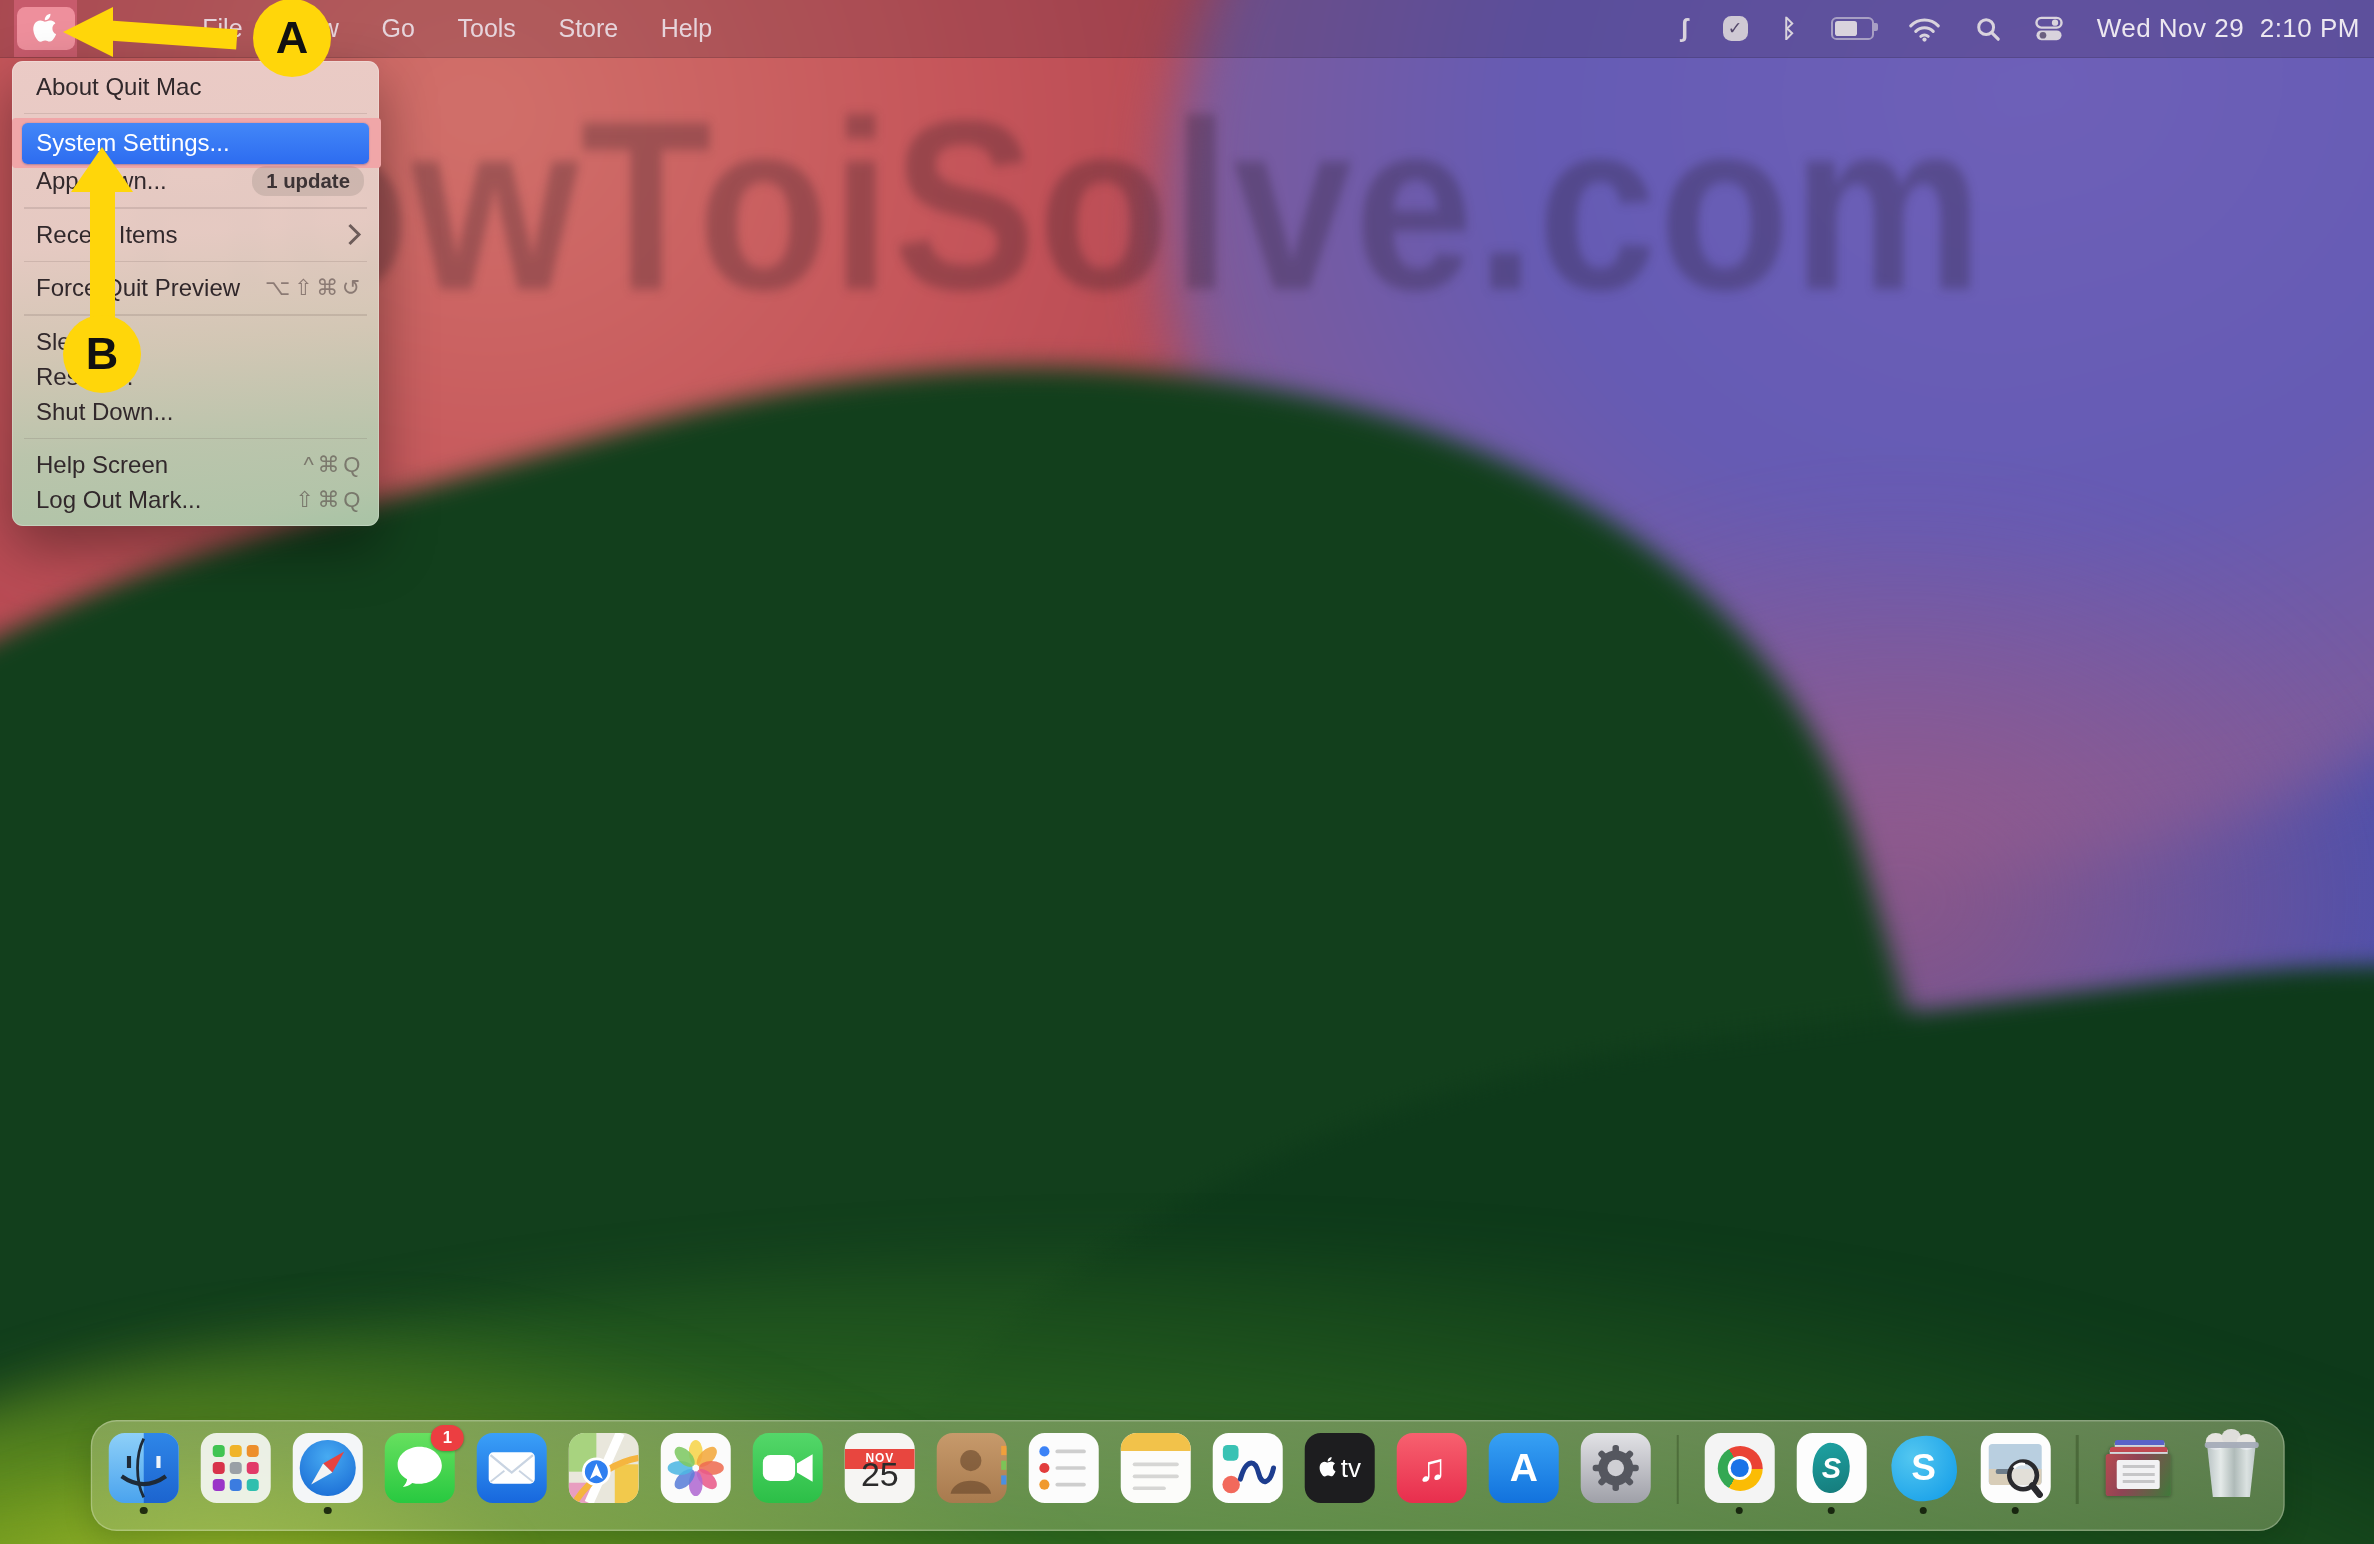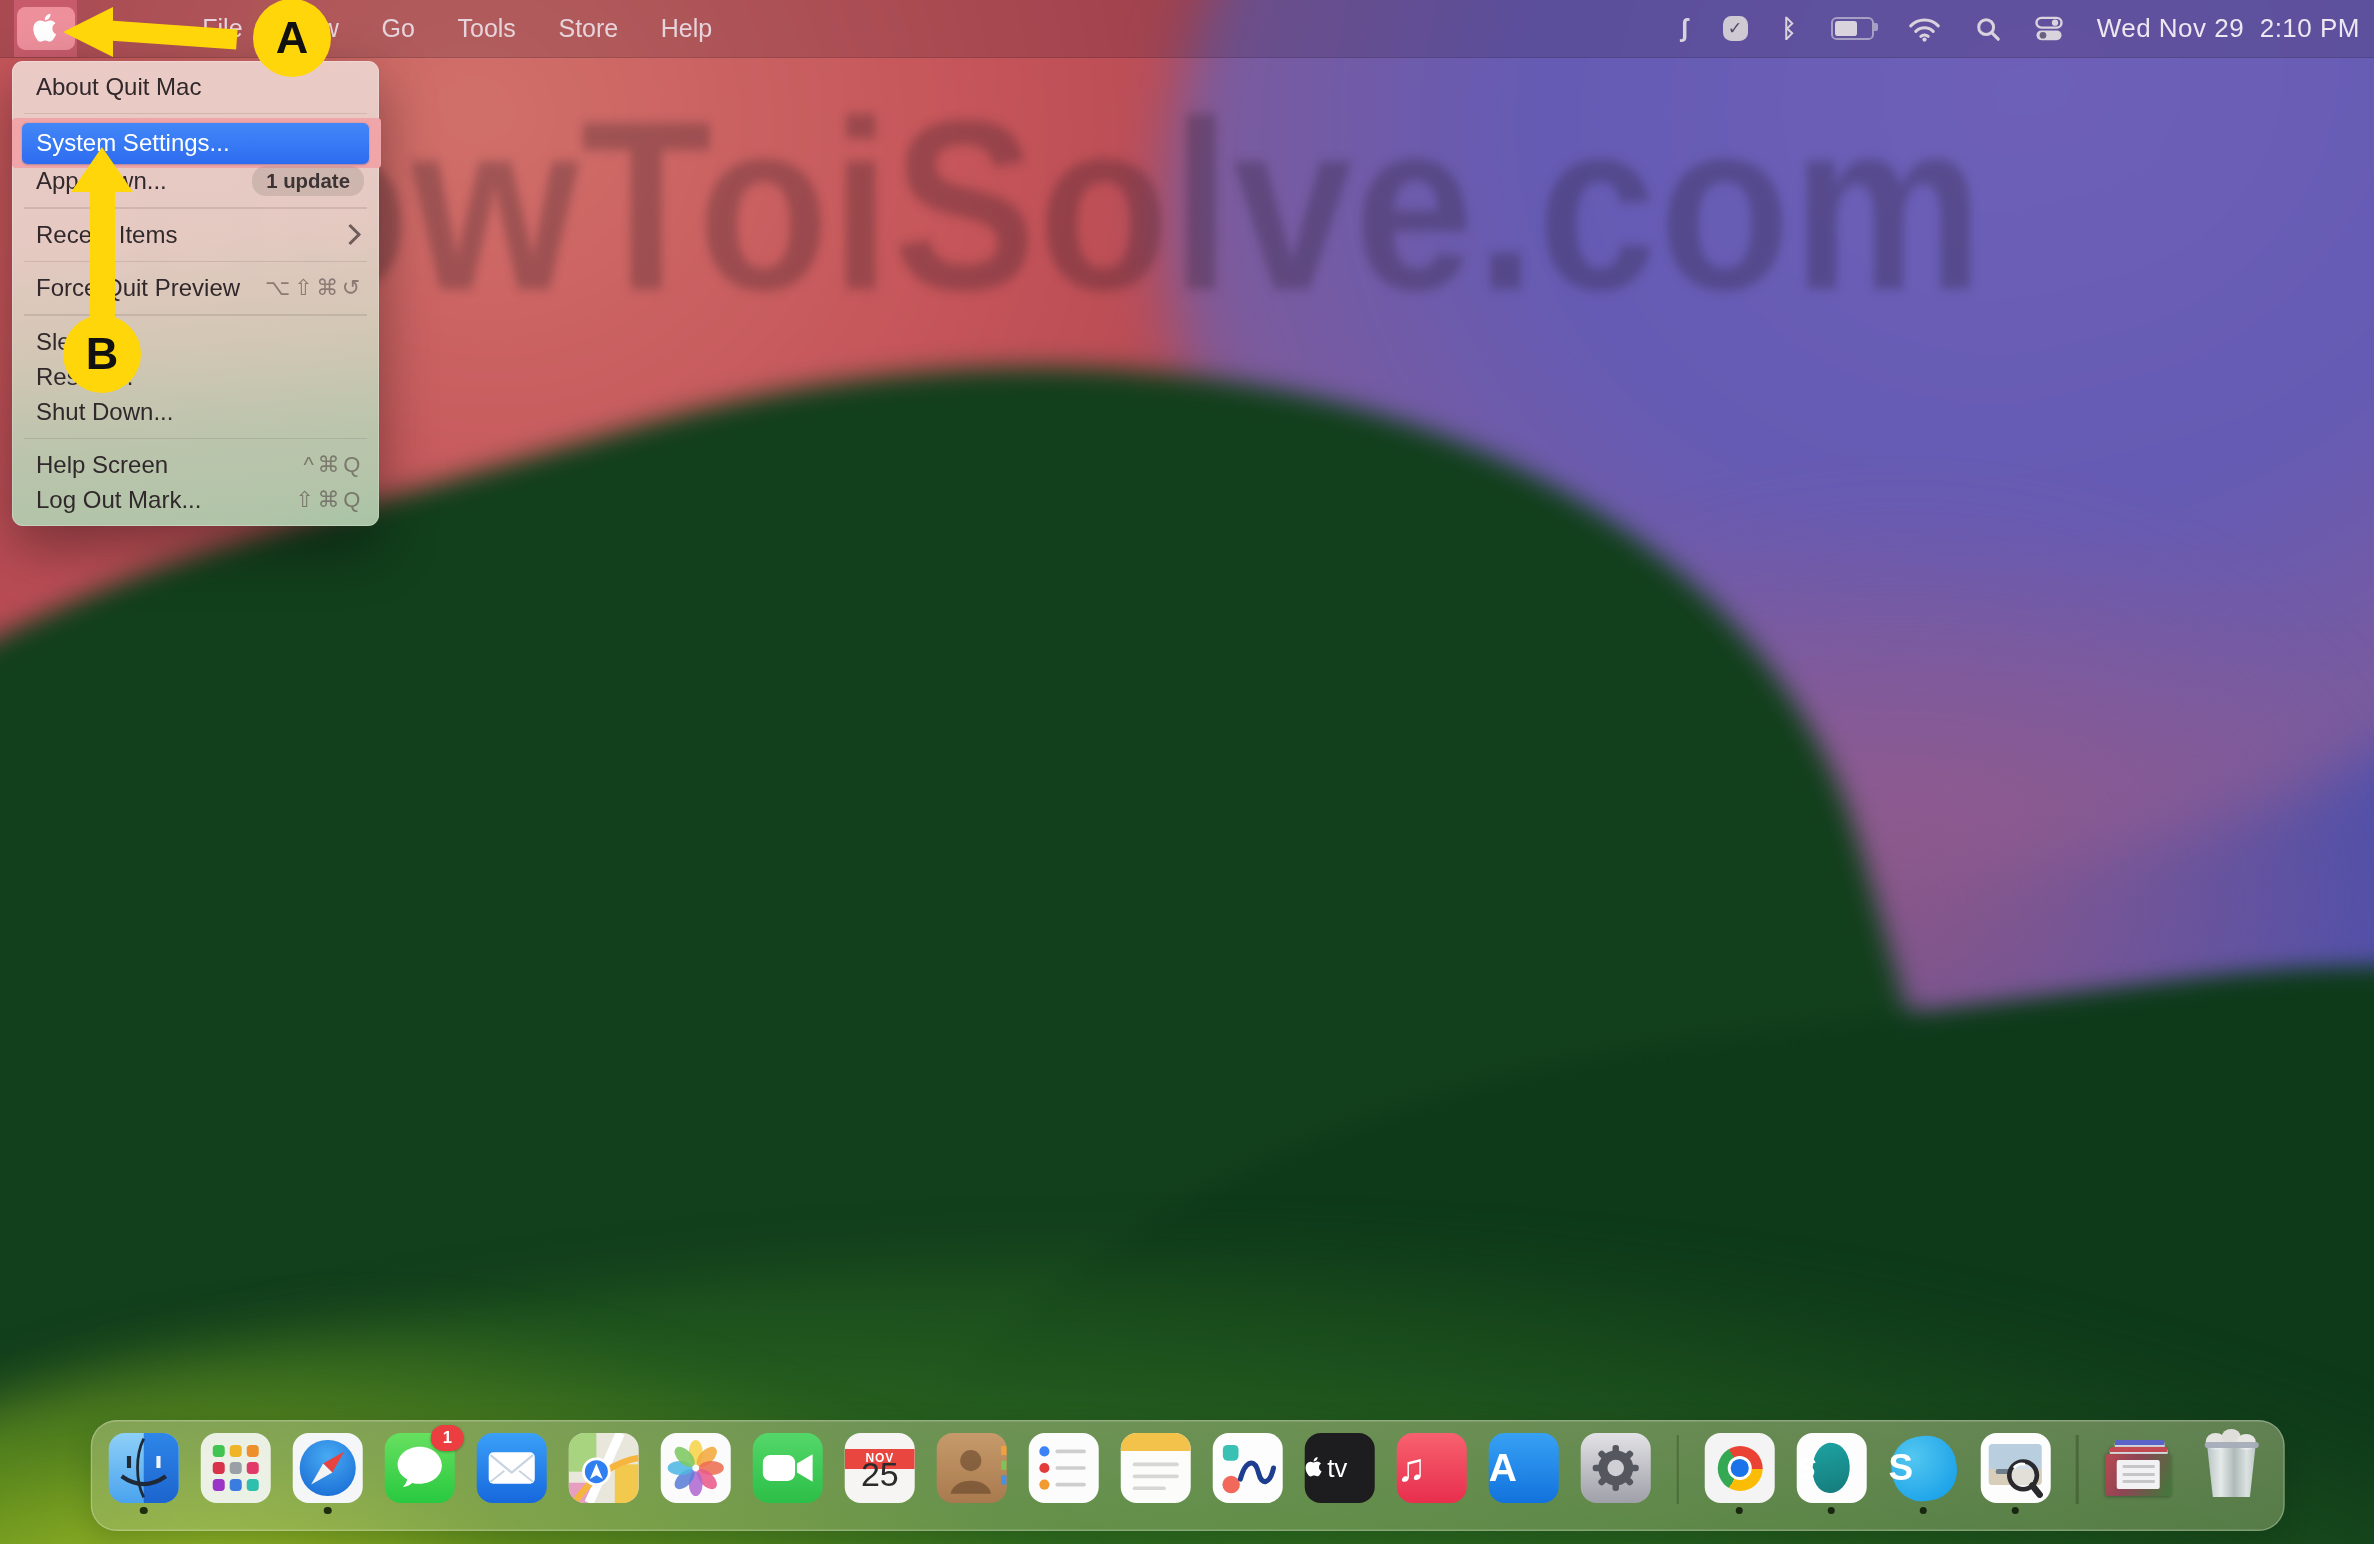--- a/index.html
+++ b/index.html
@@ -98,21 +98,21 @@
   .run-dot{position:absolute;left:50%;margin-left:-3.7px;bottom:-11px;width:7.4px;height:7.4px;
     border-radius:50%;background:rgba(12,22,5,0.85);}
   .dk-badge{position:absolute;top:-8.3px;right:-9.3px;min-width:26px;height:26px;border-radius:14px;
     background:#ec3e41;color:#fff;font-size:16.7px;font-weight:600;z-index:2;
     display:flex;align-items:center;justify-content:center;padding:0 3.7px;box-shadow:0 0.9px 2.8px rgba(0,0,0,.3);}
   .lp-grid{position:absolute;inset:12px;display:grid;grid-template-columns:repeat(3,1fr);gap:5.6px;}
   .lp-grid div{border-radius:3.7px;}
   .cal-top{position:absolute;left:0;top:16px;right:0;height:19.5px;background:#e8463f;
     color:#fff;font-size:12px;font-weight:700;letter-spacing:0.9px;text-align:center;line-height:19.5px;}
   .cal-day{position:absolute;left:0;right:0;top:22px;text-align:center;font-size:34px;font-weight:300;color:#2b2b2b;}
-  .txt-c{position:absolute;inset:0;display:flex;align-items:center;}
+  .txt-c{position:absolute;inset:0;display:flex;align-items:center;justify-content:center;}
 </style>
 </head>
 <body>
 
 <div id="screen">
 
   <div class="wp">
     <div class="blob wp-red"></div>
     <div class="blob wp-purple"></div>
     <div class="blob wp-mag"></div>

